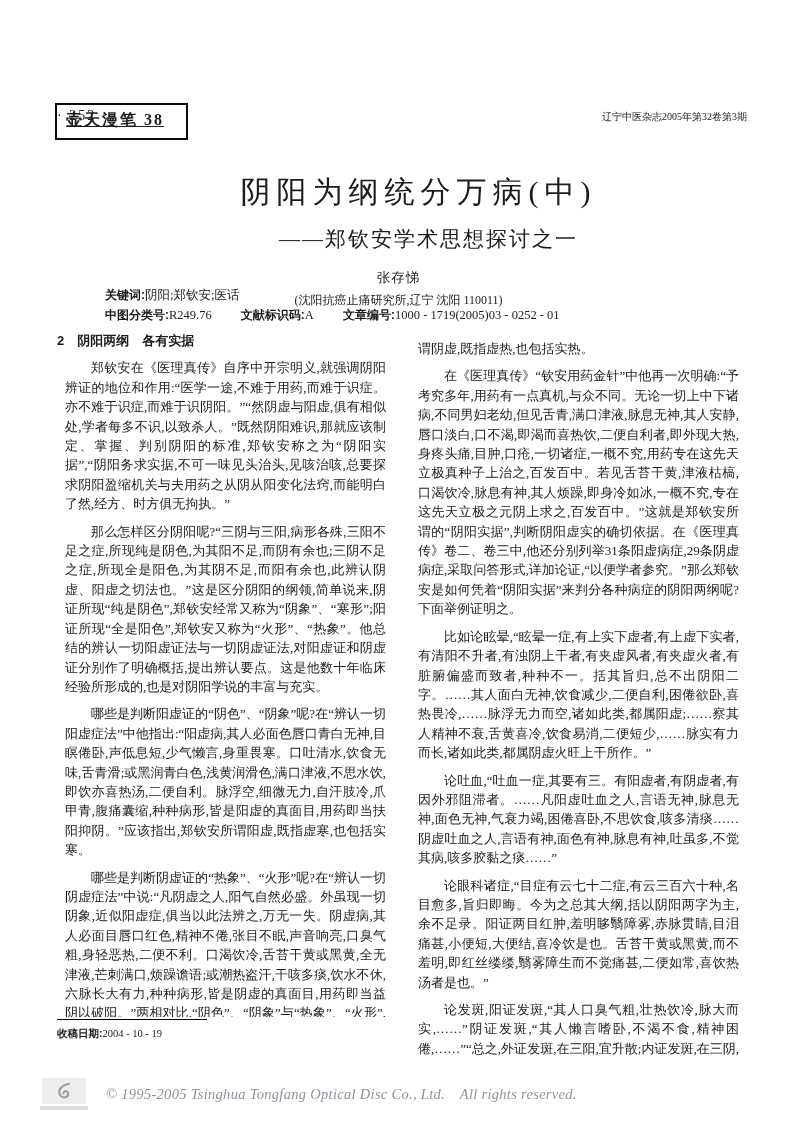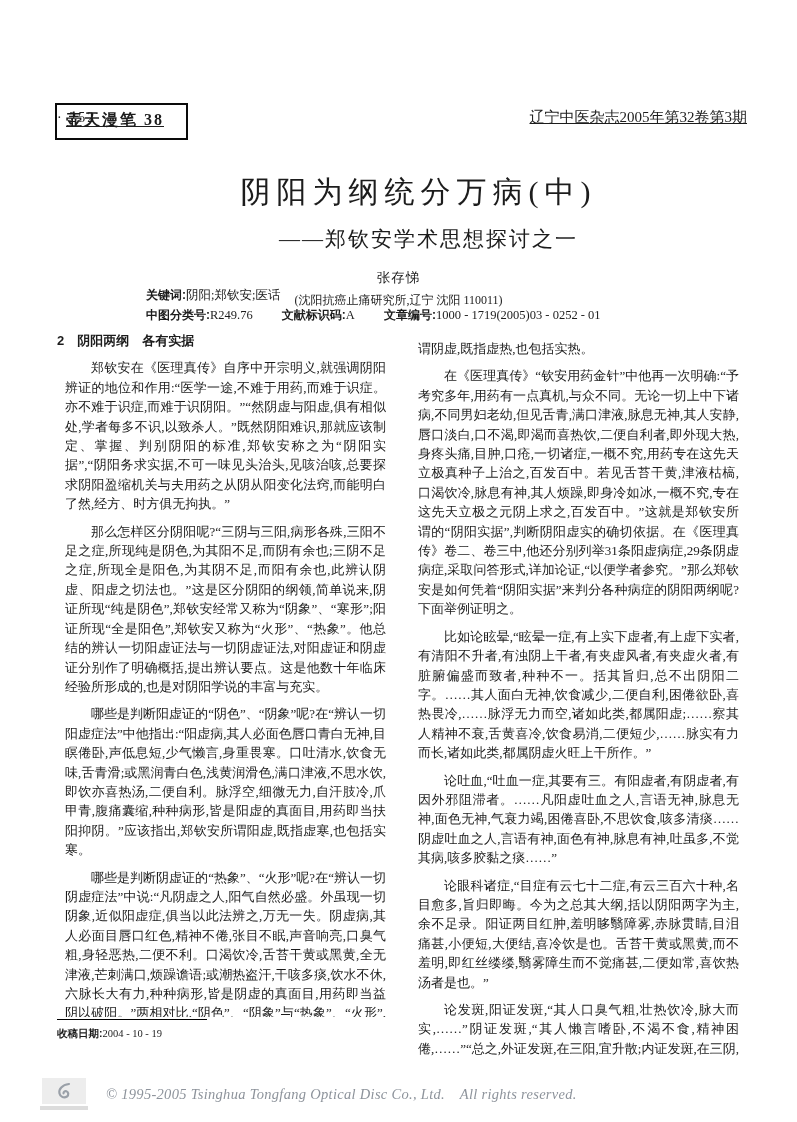--- a/index.html
+++ b/index.html
@@ -5,36 +5,36 @@
   html,body { margin:0; padding:0; background:#ffffff; }
   .page {
     position:relative; width:797px; height:1122px; margin:0 auto;
     background:#ffffff; overflow:hidden;
     font-family:"Liberation Serif","DejaVu Serif",serif; color:#1c1c1c;
   }
   
   .runhead { position:absolute; top:64px; left:57px; right:50px;
     display:flex; justify-content:space-between; align-items:baseline;margin-top:44px; }
   .pageno { font-size:14px; letter-spacing:2px; }
-  .issue  { font-size:15px; text-decoration:underline; }
+  .issue  { font-size:10px; }
 
   
   .badge { position:absolute; top:103px; left:55px;
     border:2.5px solid #0a0a0a; padding:5px 22px 7px 9px; }
   .badge span { font-size:16px; font-weight:bold; text-decoration:underline; letter-spacing:2px; }
 
   
   .titleblock { position:absolute; top:172px; left:0; width:100%; text-align:center; }
   .title { font-size:30px; letter-spacing:6px; white-space:nowrap; text-indent:40px; }
   .subtitle { margin-top:12px; font-size:21px; letter-spacing:2px; white-space:nowrap; text-indent:60px; }
   .author { margin-top:16px; font-size:13.5px; letter-spacing:1px; }
   .affil { margin-top:5px; font-size:12px; }
 
   
-  .meta { position:absolute; top:285px; left:105px; font-size:12.5px; line-height:20px;margin-left:41px; }
+  .meta { position:absolute; top:285px; left:105px; font-size:12.5px; line-height:20px; }
   .meta b { font-family:"Liberation Sans","DejaVu Sans",sans-serif; font-weight:bold; font-size:12px; }
   .meta .gap { display:inline-block; width:26px; }
 
   
   .columns { position:absolute; top:331px; left:57px; width:690px;
     display:flex; gap:16px; font-size:13px; line-height:19.4px; text-align:justify; }
   .col { width:337px; overflow:hidden; }
   .col-left  { height:686px; }
   .col-right { height:726px; }
   .col p { margin:8px; text-indent:2em; }

